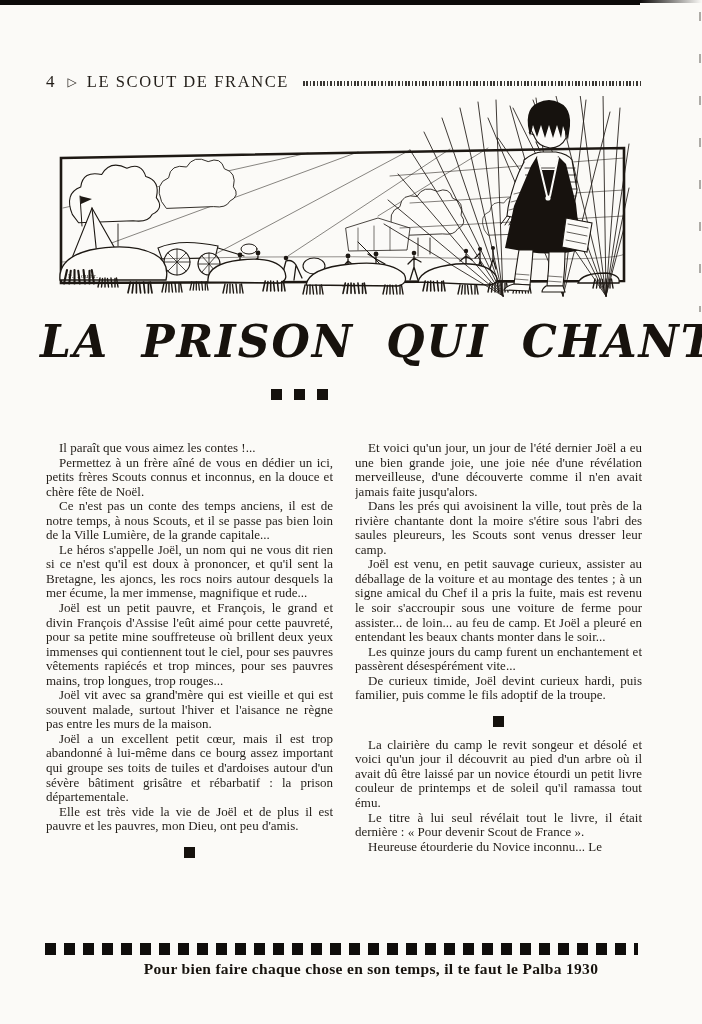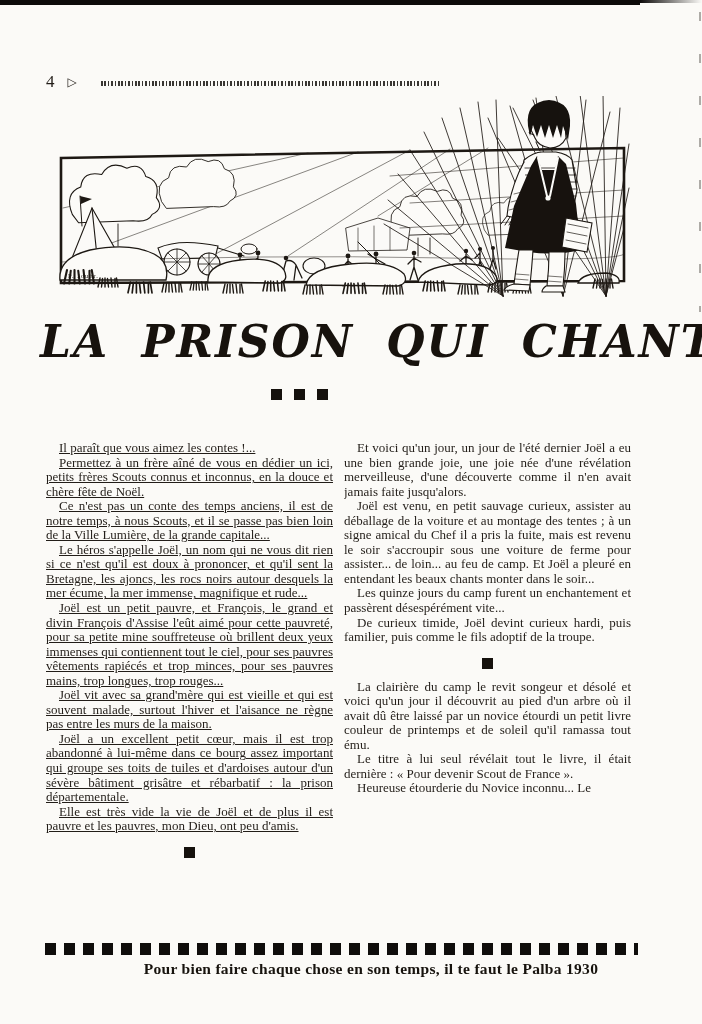--- a/index.html
+++ b/index.html
@@ -18,41 +18,42 @@
         background:repeating-linear-gradient(90deg,#17130f 0 1.6px,rgba(0,0,0,0) 1.6px 3.4px);}
   .illustration{position:absolute;top:96px;left:58px;width:572px;height:206px;}
   .art-title{position:absolute;top:316px;left:40px;width:622px;text-align:center;
         font-family:"DejaVu Serif","Liberation Serif",serif;font-style:italic;font-weight:bold;
         font-size:44px;letter-spacing:2px;word-spacing:15px;white-space:nowrap;color:#17120d;}
   .ornament{position:absolute;top:389px;left:271px;display:flex;gap:12px;}
   .sq{width:11px;height:11px;background:#15110d;}
   .col{position:absolute;top:441px;width:287px;height:502px;overflow:hidden;
         font-size:13px;line-height:14.55px;text-align:justify;}
   .col p{margin:0;text-indent:13px;}
-  .col-left{left:46px;text-decoration:underline;}
-  .col-right{left:344px;}
+  .col-left{left:46px;}
+  .col-right{left:355px;}
   .sq-div{width:11px;height:11px;background:#15110d;margin:13px auto 11px;}
   .bottom-rule{position:absolute;top:943px;left:45px;width:593px;height:12px;
         background:repeating-linear-gradient(90deg,#0f0d0b 0 11px,rgba(0,0,0,0) 11px 19px);}
   .footer{position:absolute;top:960px;left:0;width:702px;text-align:center;
         font-weight:bold;font-size:15.5px;letter-spacing:.3px;color:#17130e;padding-left:20px;}
   svg .ink{stroke:#1d1813;}
 </style>
 </head>
 <body>
 
 <div class="page">
 
   <div class="top-edge"></div>
   <div class="top-edge-tail"></div>
   <div class="edge-marks"></div>
 
   <div class="header">
     <span class="pg-num">4</span>
     <span class="pointer">▷</span>
+    <span class="mag-title">LE SCOUT DE FRANCE</span>
     <span class="header-rule"></span>
   </div>
 
   <div class="illustration">
     <svg viewBox="0 0 572 206" width="572" height="206">
       <defs>
         <path id="cloud" d="M6 48 Q-2 28 14 22 Q16 6 34 10 Q42 -4 58 4 Q72 -2 76 12 Q90 16 86 32 Q94 42 82 48 Q78 56 64 54 L12 56 Z"></path>
         <g id="tuft">
             <path d="M0 9 L2 0 M3.5 9 L4.5 0.5 M7 9 L7 0 M10.5 9 L9.5 0.5 M14 9 L13 0 M17 9 L17 0.5 M20 9 L18.5 0" stroke-width="1.4"></path>
           </g>
@@ -183,20 +184,21 @@
     <p>Le héros s'appelle Joël, un nom qui ne vous dit rien si ce n'est qu'il est doux à prononcer, et qu'il sent la Bretagne, les ajoncs, les rocs noirs autour desquels la mer écume, la mer immense, magnifique et rude...</p>
     <p>Joël est un petit pauvre, et François, le grand et divin François d'Assise l'eût aimé pour cette pauvreté, pour sa petite mine souffreteuse où brillent deux yeux immenses qui contiennent tout le ciel, pour ses pauvres vêtements rapiécés et trop minces, pour ses pauvres mains, trop longues, trop rouges...</p>
     <p>Joël vit avec sa grand'mère qui est vieille et qui est souvent malade, surtout l'hiver et l'aisance ne règne pas entre les murs de la maison.</p>
     <p>Joël a un excellent petit cœur, mais il est trop abandonné à lui-même dans ce bourg assez important qui groupe ses toits de tuiles et d'ardoises autour d'un sévère bâtiment grisâtre et rébarbatif : la prison départementale.</p>
     <p>Elle est très vide la vie de Joël et de plus il est pauvre et les pauvres, mon Dieu, ont peu d'amis.</p>
     <div class="sq-div"></div>
   </div>
 
   <div class="col col-right">
     <p>Et voici qu'un jour, un jour de l'été dernier Joël a eu une bien grande joie, une joie née d'une révélation merveilleuse, d'une découverte comme il n'en avait jamais faite jusqu'alors.</p>
+    <p>Dans les prés qui avoisinent la ville, tout près de la rivière chantante dont la moire s'étire sous l'abri des saules pleureurs, les Scouts sont venus dresser leur camp.</p>
     <p>Joël est venu, en petit sauvage curieux, assister au déballage de la voiture et au montage des tentes ; à un signe amical du Chef il a pris la fuite, mais est revenu le soir s'accroupir sous une voiture de ferme pour assister... de loin... au feu de camp. Et Joël a pleuré en entendant les beaux chants monter dans le soir...</p>
     <p>Les quinze jours du camp furent un enchantement et passèrent désespérément vite...</p>
     <p>De curieux timide, Joël devint curieux hardi, puis familier, puis comme le fils adoptif de la troupe.</p>
     <div class="sq-div"></div>
     <p>La clairière du camp le revit songeur et désolé et voici qu'un jour il découvrit au pied d'un arbre où il avait dû être laissé par un novice étourdi un petit livre couleur de printemps et de soleil qu'il ramassa tout ému.</p>
     <p>Le titre à lui seul révélait tout le livre, il était dernière : « Pour devenir Scout de France ».</p>
     <p>Heureuse étourderie du Novice inconnu... Le</p>
   </div>
 
   <div class="bottom-rule"></div>

